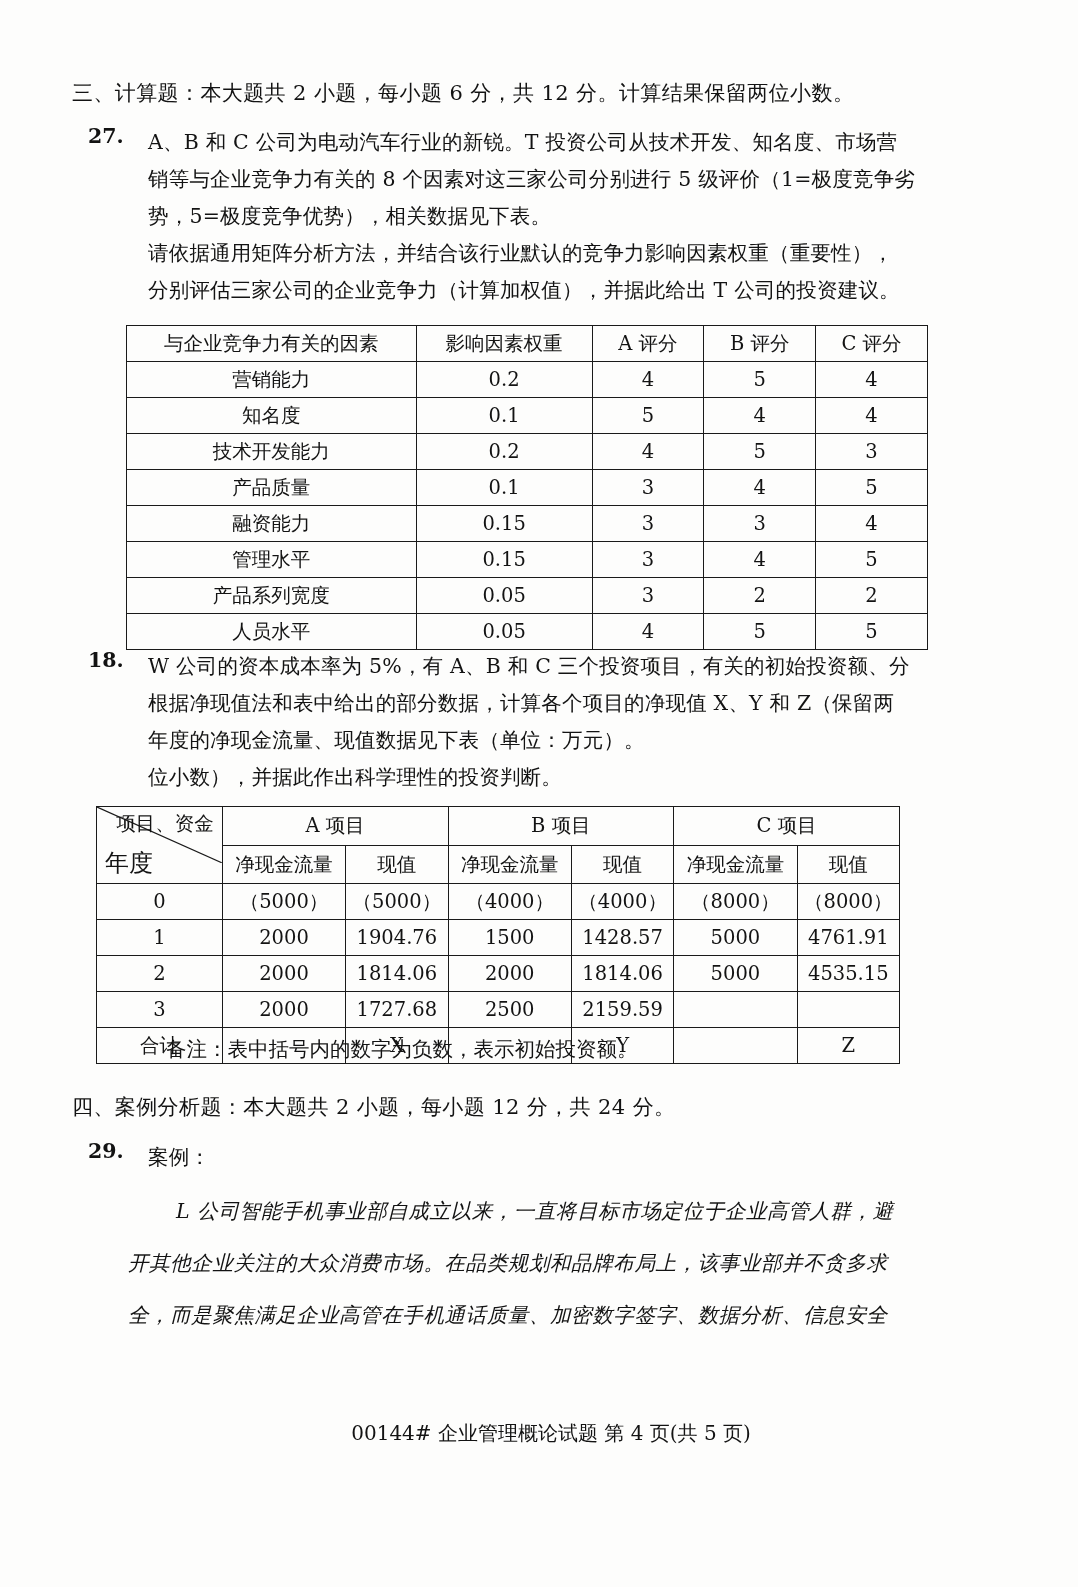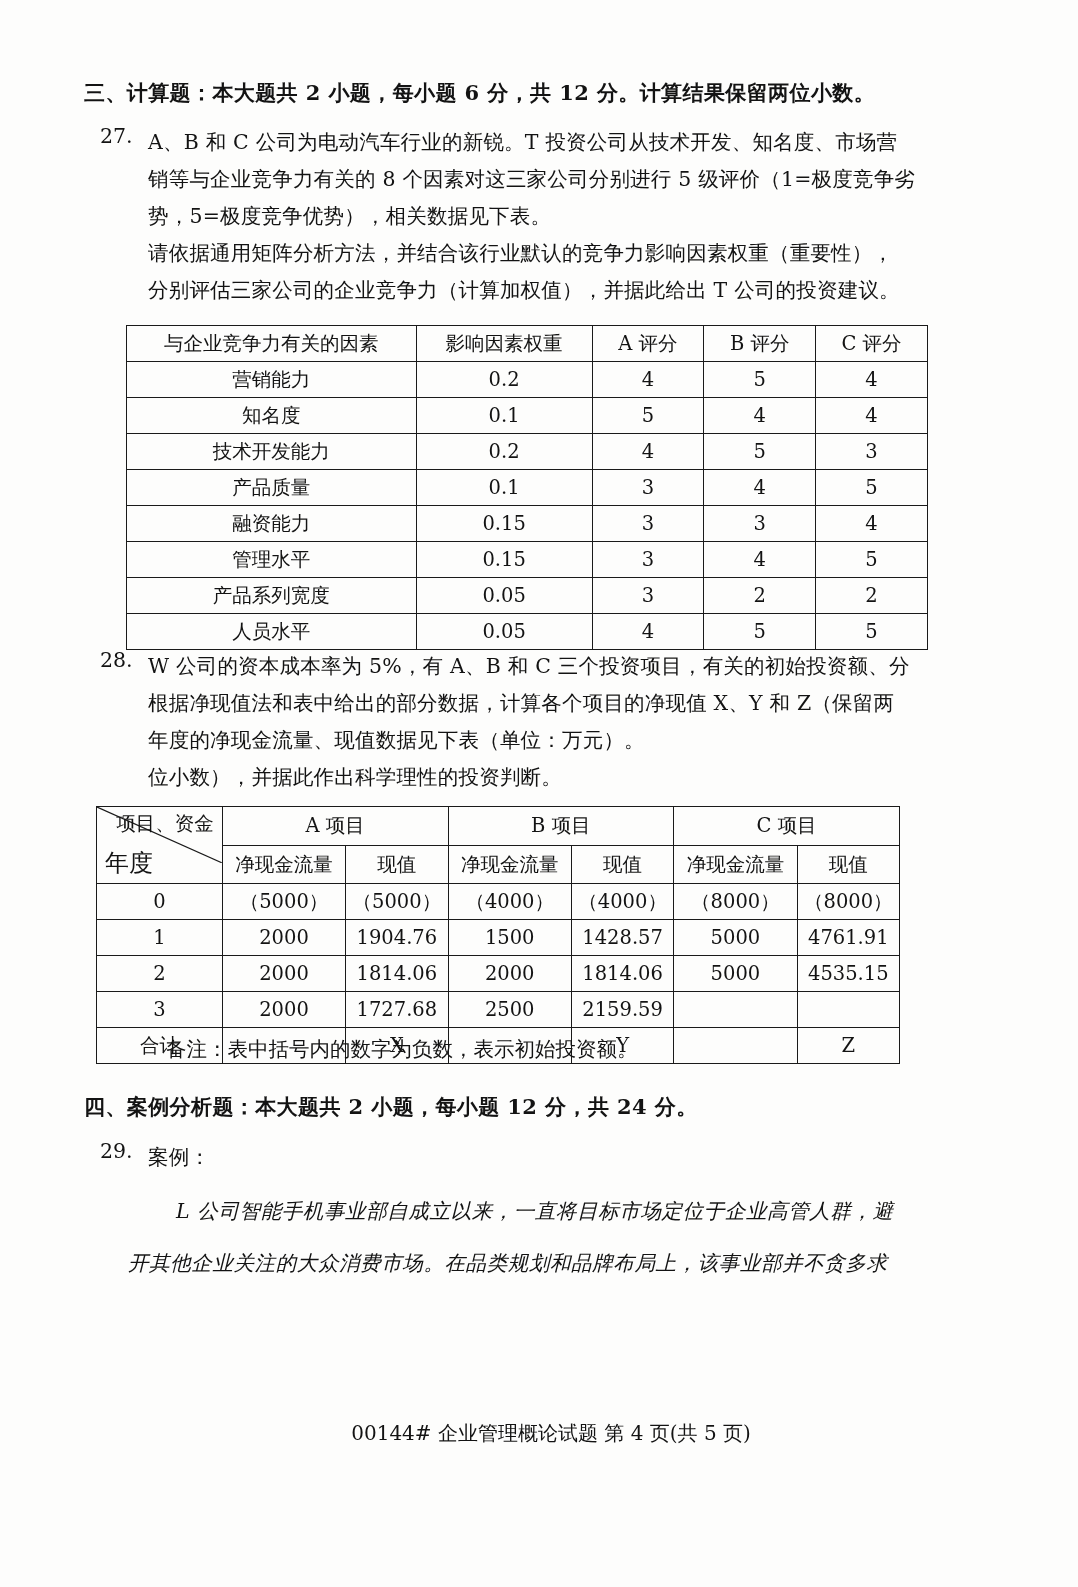--- a/index.html
+++ b/index.html
@@ -17,38 +17,39 @@
   }
   .page {
     position: absolute;
     inset: 0;
     background: #fdfdfc;
   }
 
   
   .sec-heading {
     position: absolute;
-    left: 84px;
+    left: 72px;
     font-size: 21px;
-    font-weight: bold;
+    font-weight: normal;
     letter-spacing: 0.4px;
     white-space: nowrap;
   }
   .q-block {
     position: absolute;
     left: 88px;
     width: 912px;
   }
   .q-num {
     position: absolute;
-    left: 12px;
+    left: 0;
     top: 0;
     width: 40px;
     font-size: 20.5px;
     text-align: left;
+    font-weight: bold;
   }
   .q-body {
     margin-left: 60px;
   }
   .line {
     font-size: 20.5px;
     line-height: 37px;
     white-space: nowrap;
     letter-spacing: 0.2px;
   }
@@ -231,21 +232,21 @@
         <td>人员水平</td>
         <td>0.05</td>
         <td>4</td>
         <td>5</td>
         <td>5</td>
       </tr>
     </tbody>
   </table>
 
   <div class="q-block" style="top:648px;">
-    <div class="q-num">28.</div>
+    <div class="q-num">18.</div>
     <div class="q-body">
       <div class="line">W 公司的资本成本率为 5%，有 A、B 和 C 三个投资项目，有关的初始投资额、分</div>
       <div class="line">根据净现值法和表中给出的部分数据，计算各个项目的净现值 X、Y 和 Z（保留两</div>
       <div class="line">年度的净现金流量、现值数据见下表（单位：万元）。</div>
       <div class="line">位小数），并据此作出科学理性的投资判断。</div>
     </div>
   </div>
 
   <table class="grid" id="tbl-npv">
     <colgroup>
@@ -333,17 +334,18 @@
   <div class="q-block" style="top:1139px;">
     <div class="q-num">29.</div>
     <div class="q-body">
       <div class="line">案例：</div>
     </div>
   </div>
 
   <div class="case-para" style="top:1185px;">
     <span class="cline first">L 公司智能手机事业部自成立以来，一直将目标市场定位于企业高管人群，避</span>
     <span class="cline">开其他企业关注的大众消费市场。在品类规划和品牌布局上，该事业部并不贪多求</span>
+    <span class="cline">全，而是聚焦满足企业高管在手机通话质量、加密数字签字、数据分析、信息安全</span>
   </div>
 
   <div class="footer" style="top:1420px;">00144# 企业管理概论试题 第 4 页(共 5 页)</div>
 
 </div>
 
 </body></html>

